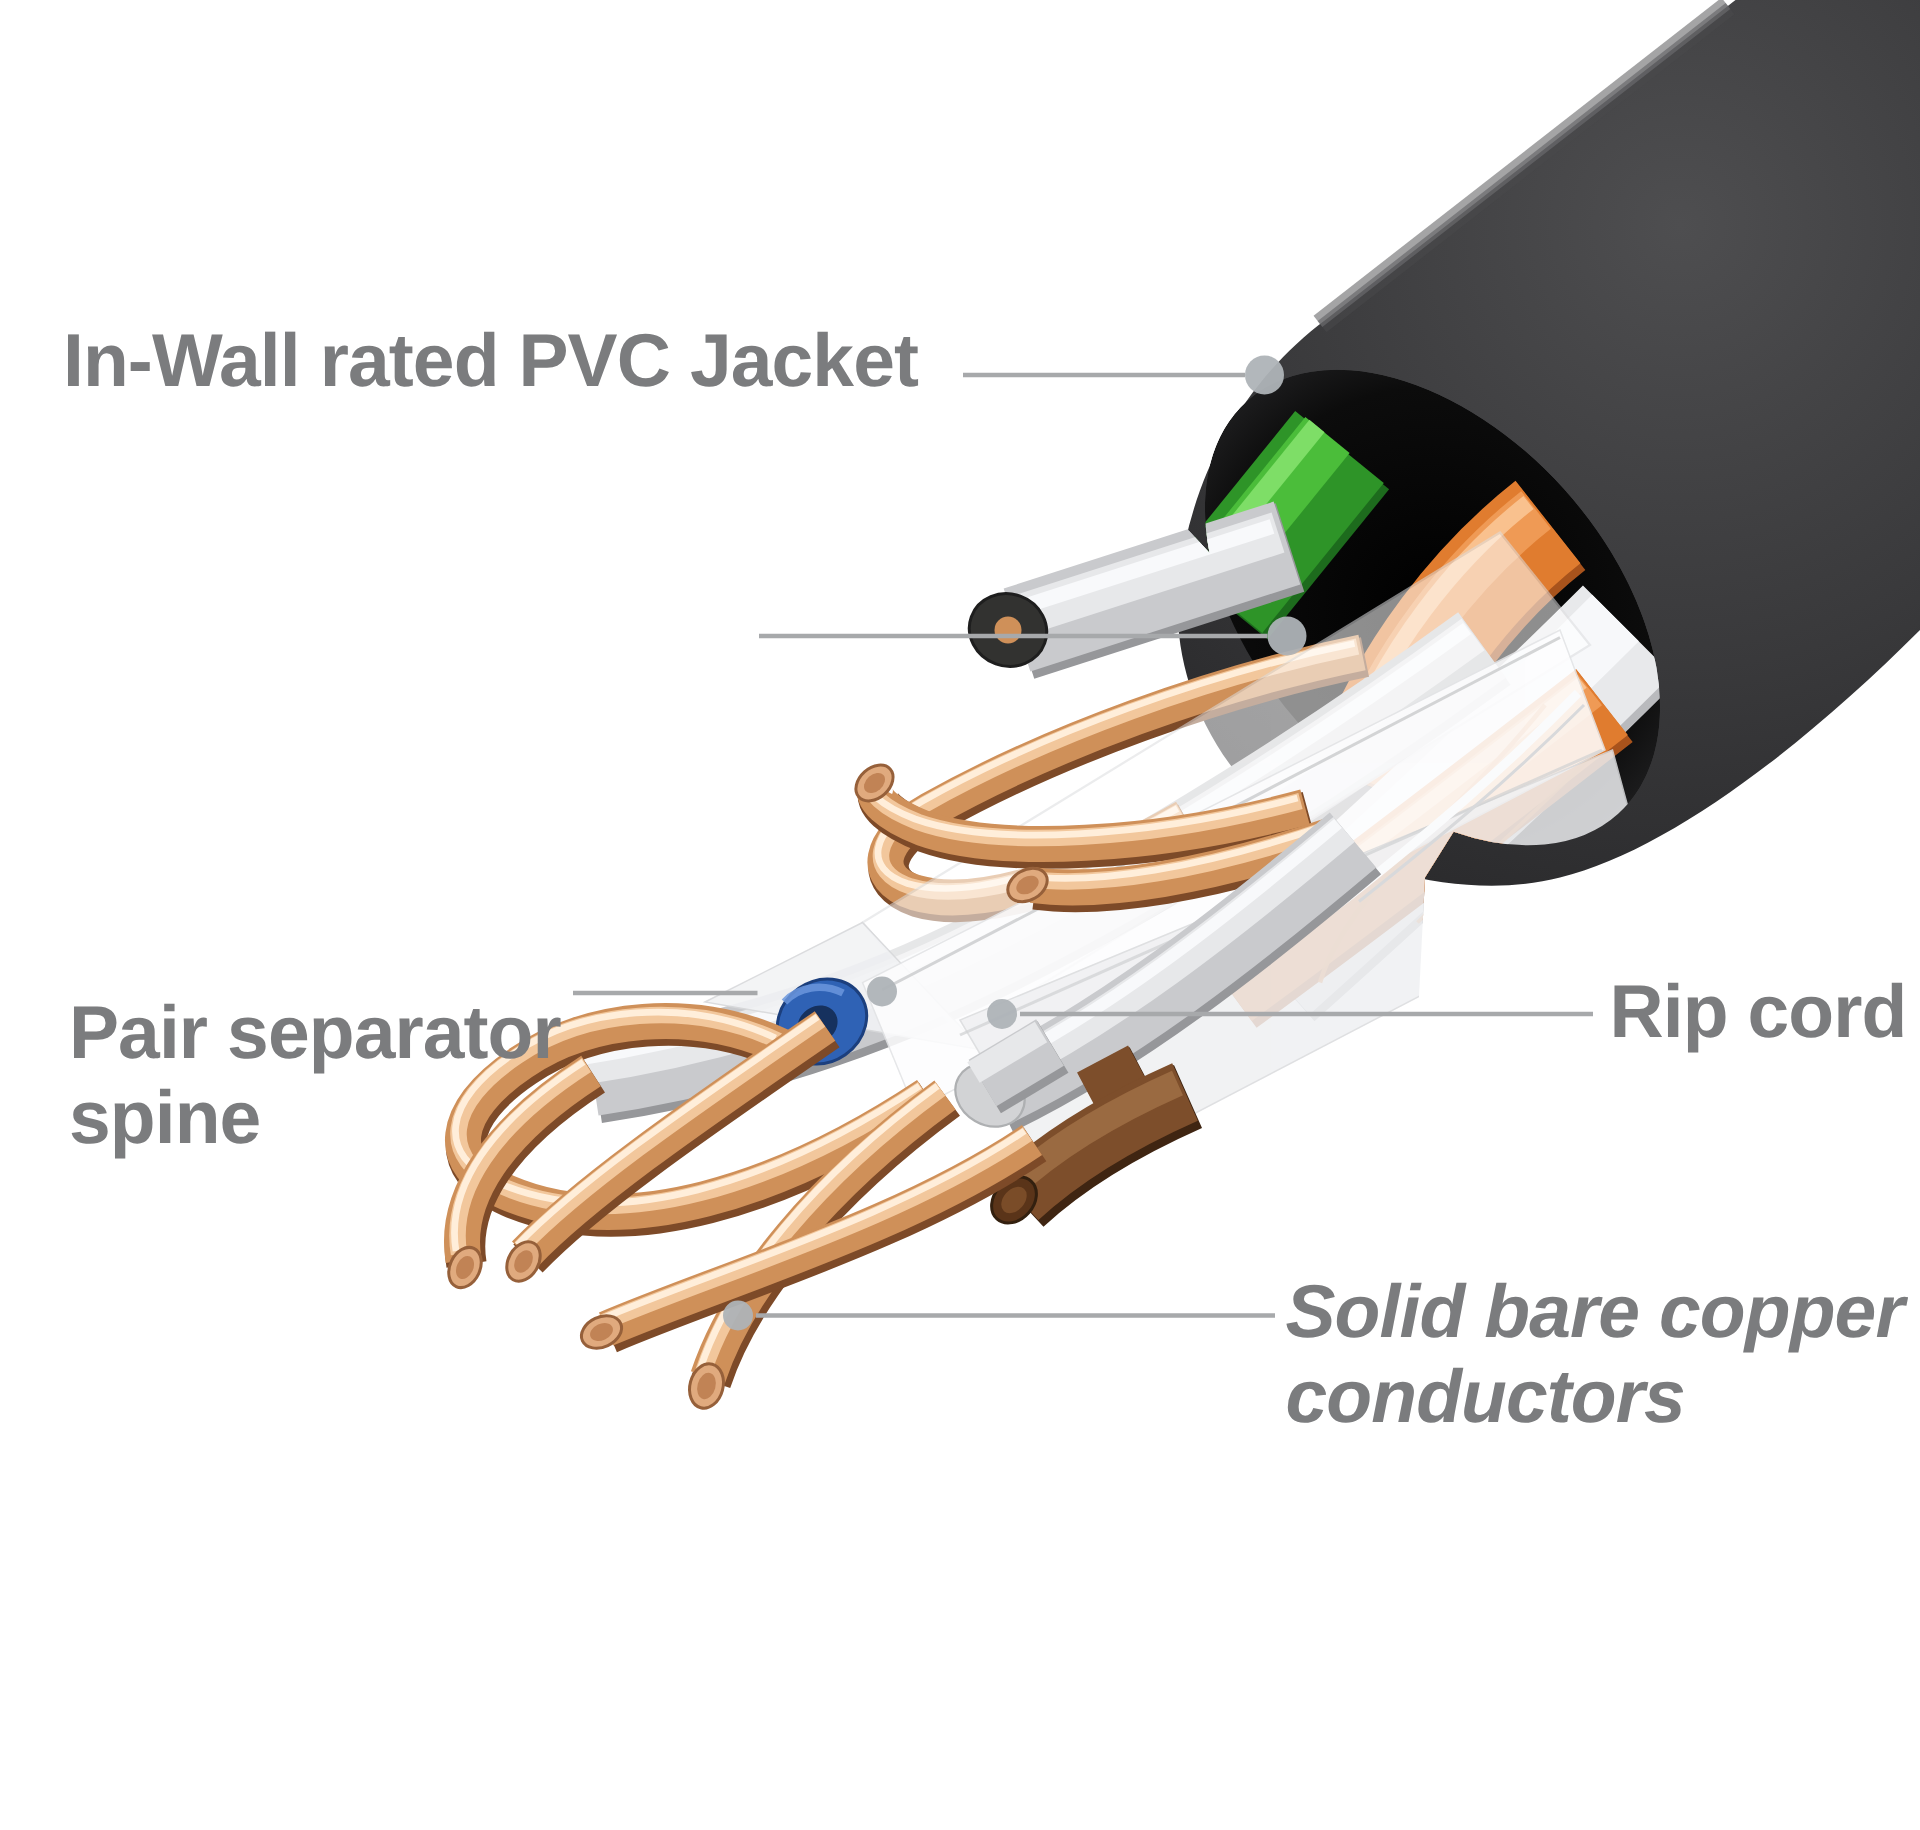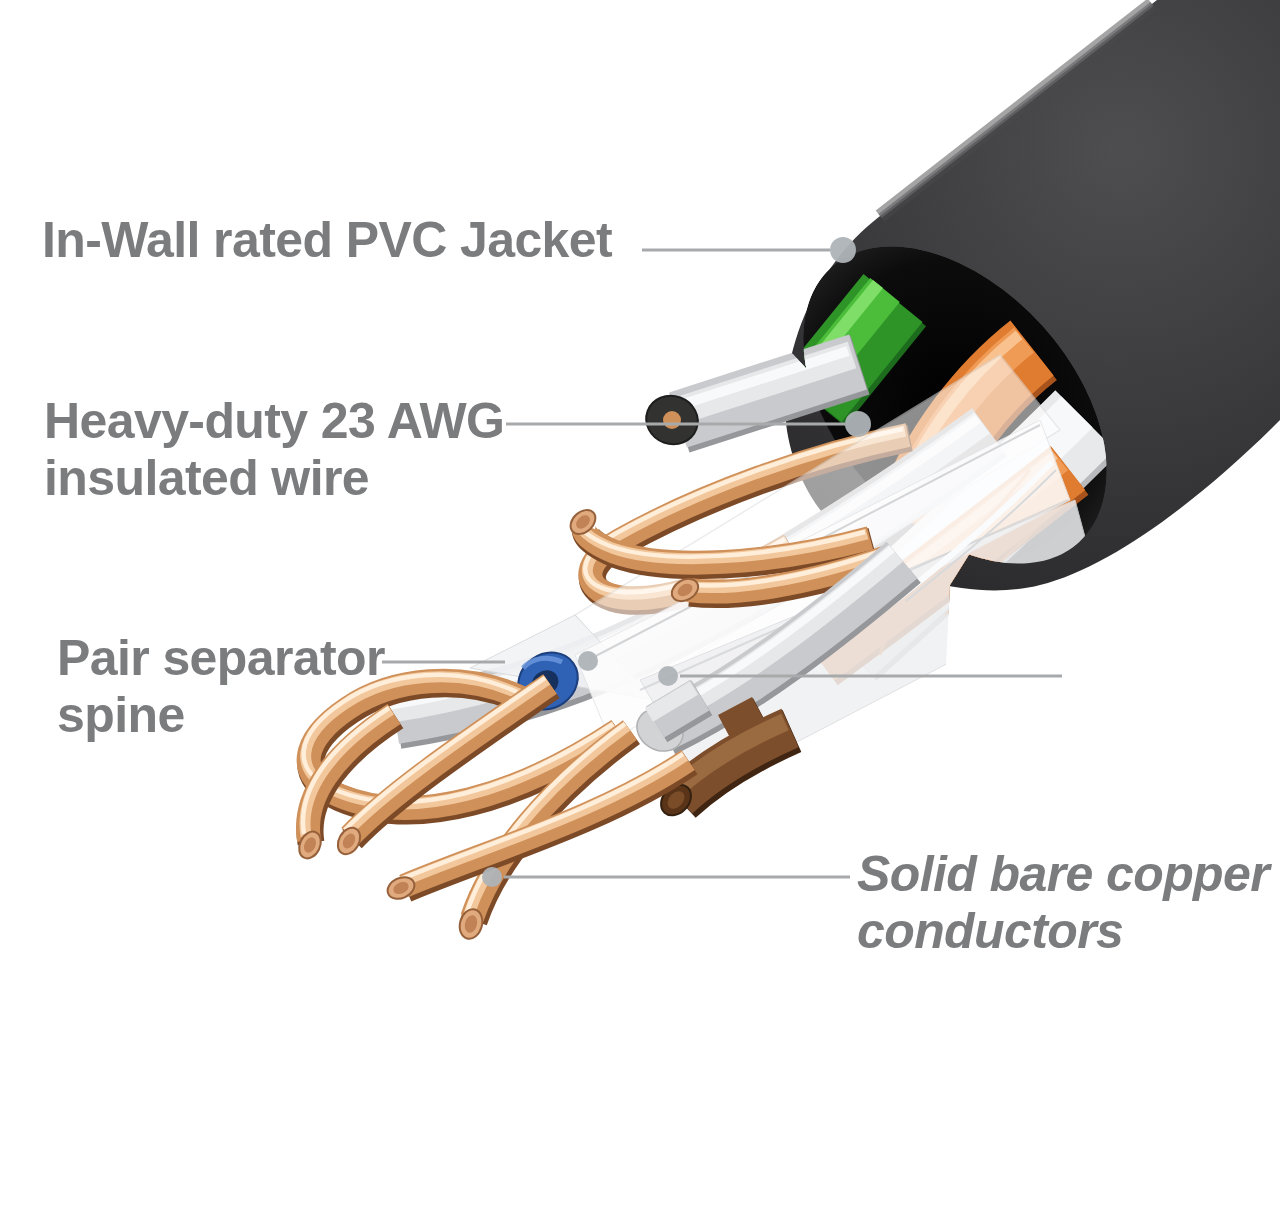--- a/index.html
+++ b/index.html
@@ -254,19 +254,18 @@
 
       <circle cx="668" cy="676" r="10" class="dot"></circle>
       <line x1="680" y1="676" x2="1062" y2="676" class="leader"></line>
 
       <circle cx="492" cy="877" r="10" class="dot"></circle>
       <line x1="504" y1="877" x2="850" y2="877" class="leader"></line>
     </g>
   </svg>
 
   <div class="label" style="left:42px;top:212px;">In-Wall rated PVC Jacket</div>
-  <div class="label" style="left:44px;top:393px;">Heavy-duty 23 AWG
-insulated wire</div>
-  <div class="label" style="left:46px;top:630px;margin-left:11px;">Pair separator
+  <div class="label" style="left:46px;top:660px;">Pair separator
 spine</div>
+  <div class="label" style="left:1073px;top:646px;">Rip cord</div>
   <div class="label" style="left:857px;top:846px;font-style:italic;">Solid bare copper
 conductors</div>
 </div>
 
 </body></html>

